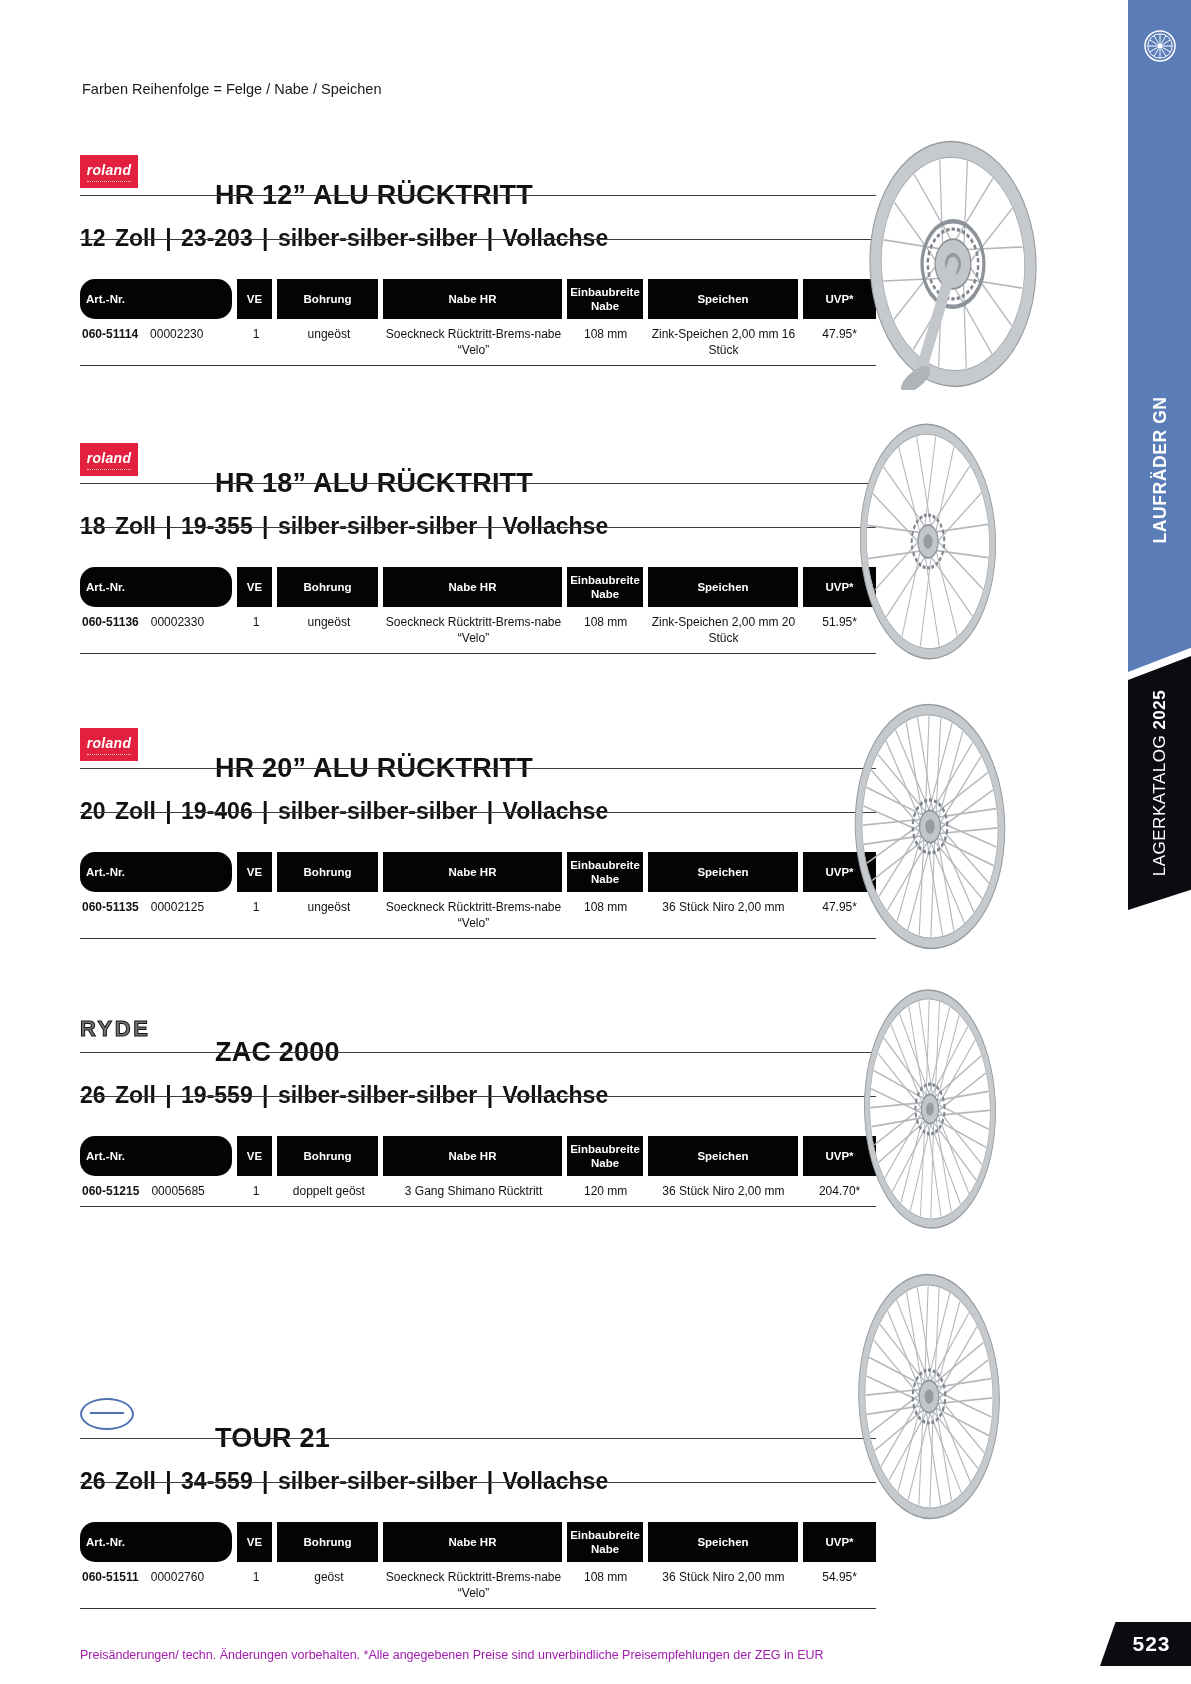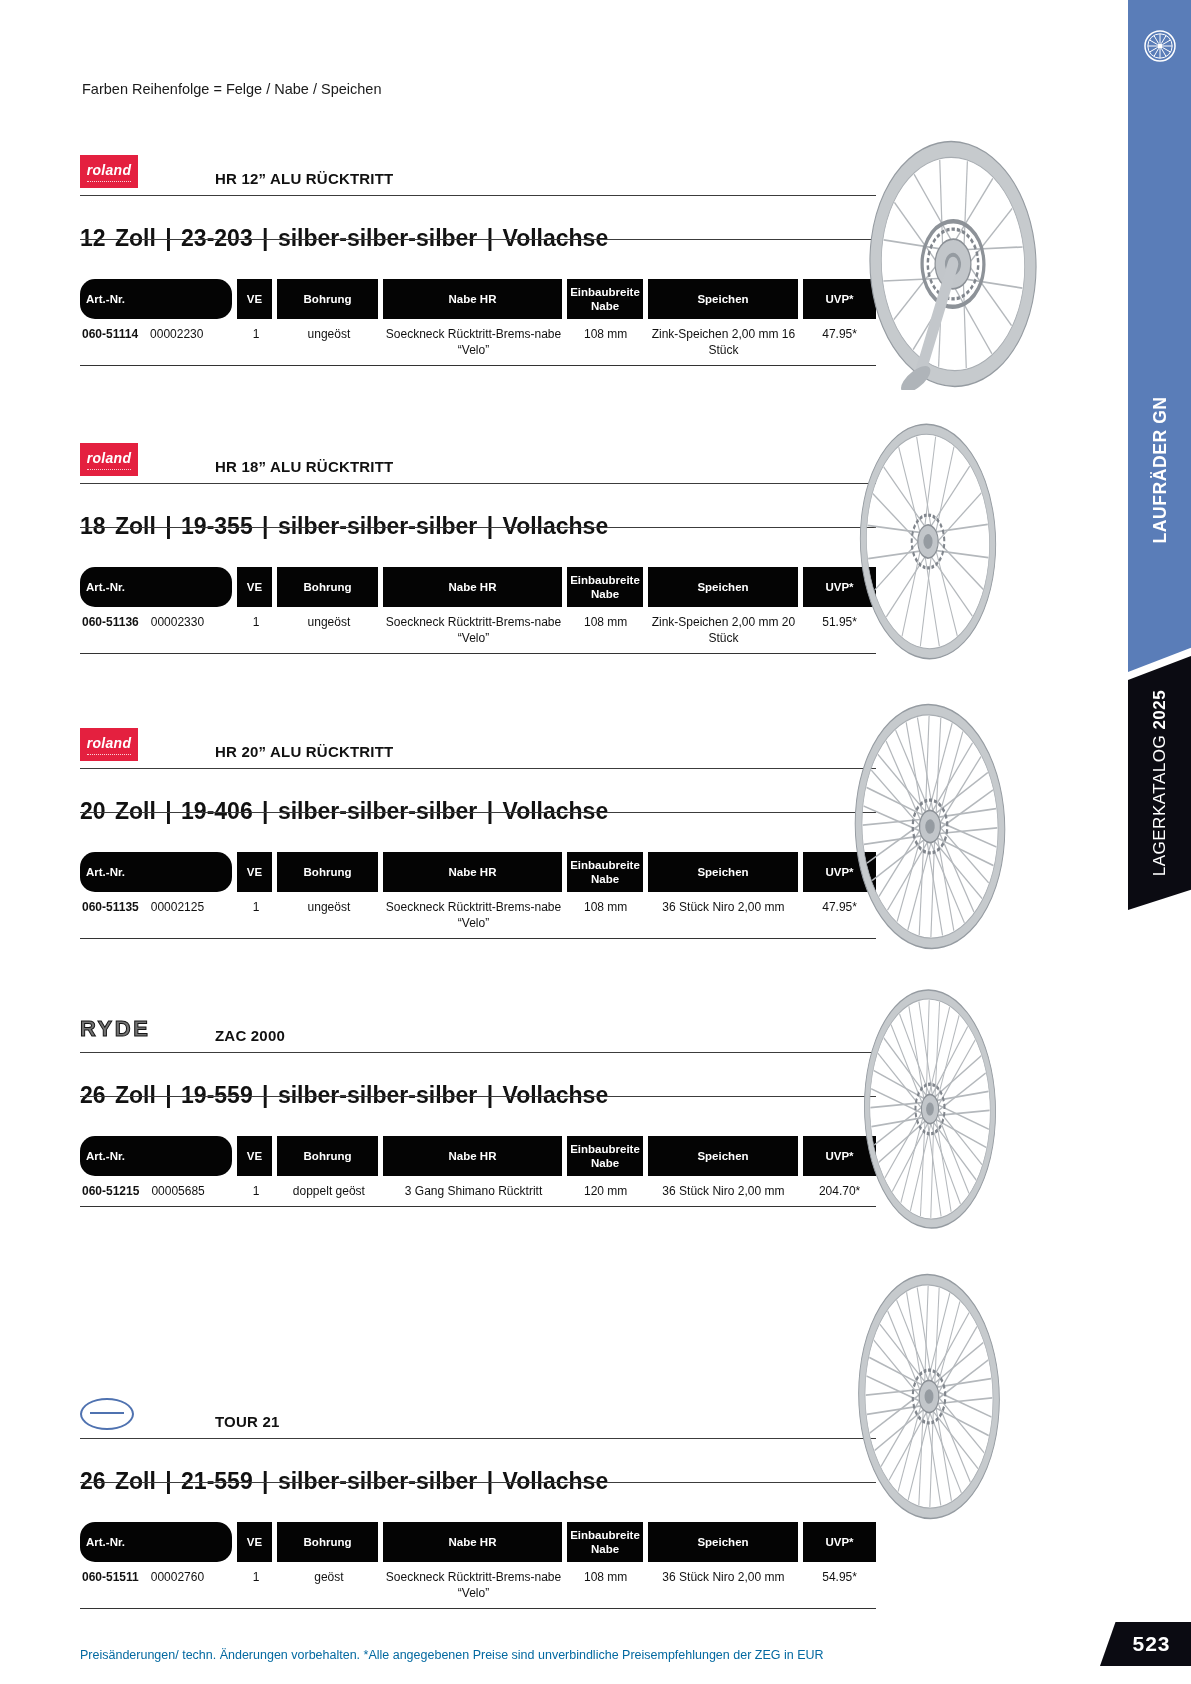--- a/index.html
+++ b/index.html
@@ -21,26 +21,26 @@
                white-space:nowrap;color:#fff;font-size:17px;font-weight:300;letter-spacing:.5px;}
   .black-label b{font-weight:bold;}
 
   
   .page-num{position:absolute;left:1100px;top:1622px;width:91px;height:44px;background:#0b0b12;
             clip-path:polygon(16% 0,100% 0,100% 100%,0 100%);
             display:flex;align-items:center;justify-content:center;
             color:#fff;font-weight:bold;font-size:21px;letter-spacing:1px;padding-left:6px;}
 
   
-  .footer{position:absolute;left:80px;top:1648px;font-size:12.5px;color:#0369a1;}
+  .footer{position:absolute;left:80px;top:1648px;font-size:12.5px;color:#a21caf;}
 
   
   .product{position:absolute;left:80px;width:796px;}
   .brand-row{position:relative;height:36px;}
-  .title{position:absolute;left:135px;top:3px;font-size:15px;font-weight:bold;letter-spacing:.2px;}
+  .title{position:absolute;left:135px;top:3px;font-size:27px;font-weight:bold;letter-spacing:.2px;}
   .rule{border-top:1.6px solid #3c3c3c;}
   .rule1{position:absolute;left:0;right:0;top:40px;}
   .subtitle{position:absolute;left:0;top:47px;font-size:23px;font-weight:bold;word-spacing:3px;}
   .rule2{position:absolute;left:0;right:0;top:84px;}
 
   
   .brand-logo{position:absolute;left:0;top:0;display:flex;align-items:center;justify-content:center;}
   .brand-roland-red{width:58px;height:33px;background:#e4203f;color:#fff;
        font-style:italic;font-weight:bold;font-size:14px;letter-spacing:.3px;}
   .brand-roland-red span{border-bottom:1px dotted rgba(255,255,255,.8);padding-bottom:3px;}
@@ -238,21 +238,21 @@
   </section>
 
   <section class="product" style="top: 1398px;">
     <div class="brand-row">
       <div class="brand-logo brand-blue-oval">
         <span></span>
       </div>
       <h2 class="title">TOUR 21</h2>
     </div>
     <div class="rule rule1"></div>
-    <h3 class="subtitle">26 Zoll | 21-559 | silber-silber-silber | Vollachse</h3>
+    <h3 class="subtitle">26 Zoll | 34-559 | silber-silber-silber | Vollachse</h3>
     <div class="rule rule2"></div>
     <div class="ptable">
       <div class="thead">
         <div class="th c-art">Art.-Nr.</div>
         <div class="th c-ve">VE</div>
         <div class="th c-boh">Bohrung</div>
         <div class="th c-nabe">Nabe HR</div>
         <div class="th c-ein">Einbaubreite Nabe</div>
         <div class="th c-spe">Speichen</div>
         <div class="th c-uvp">UVP*</div>

